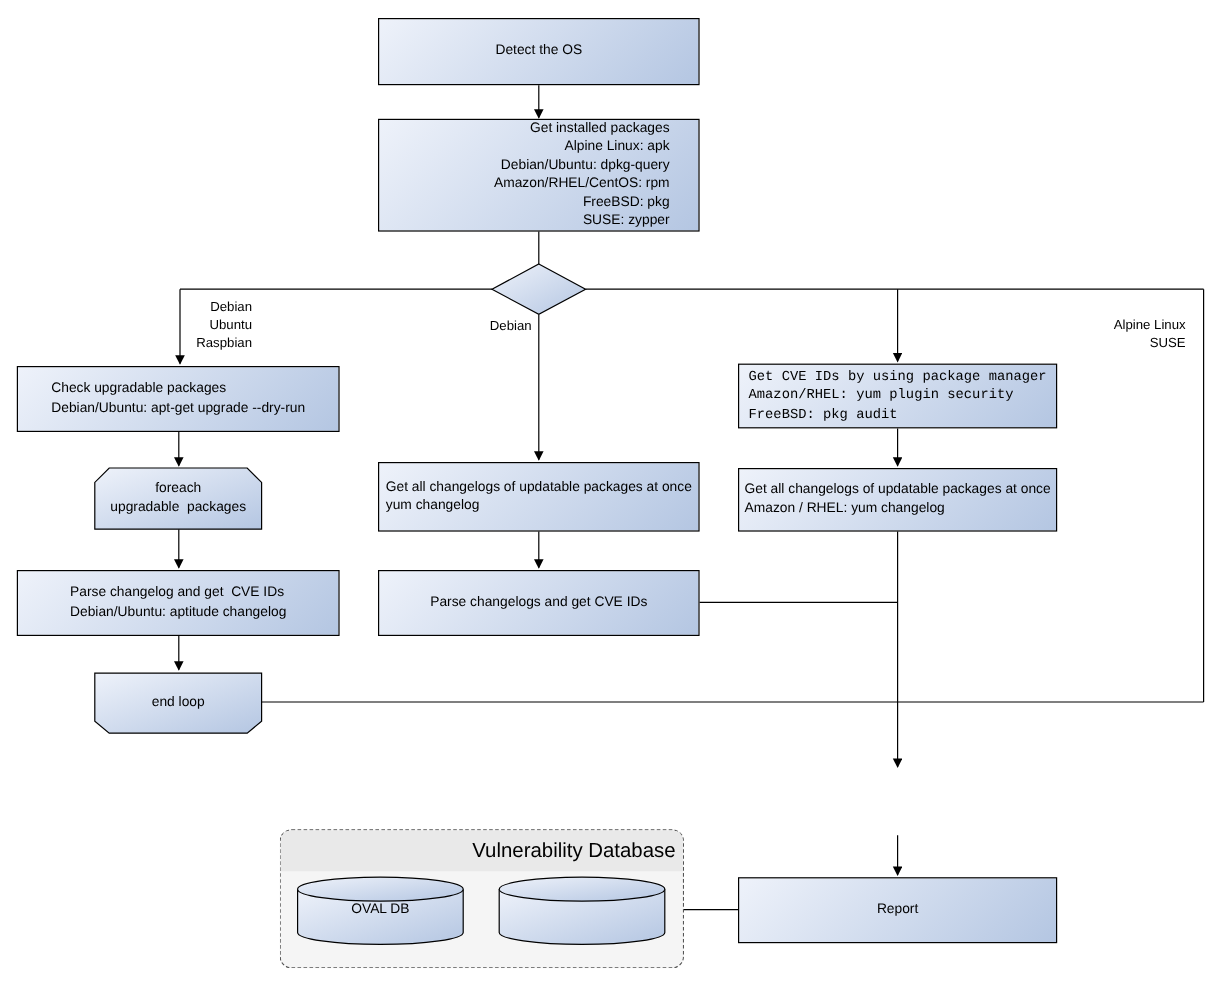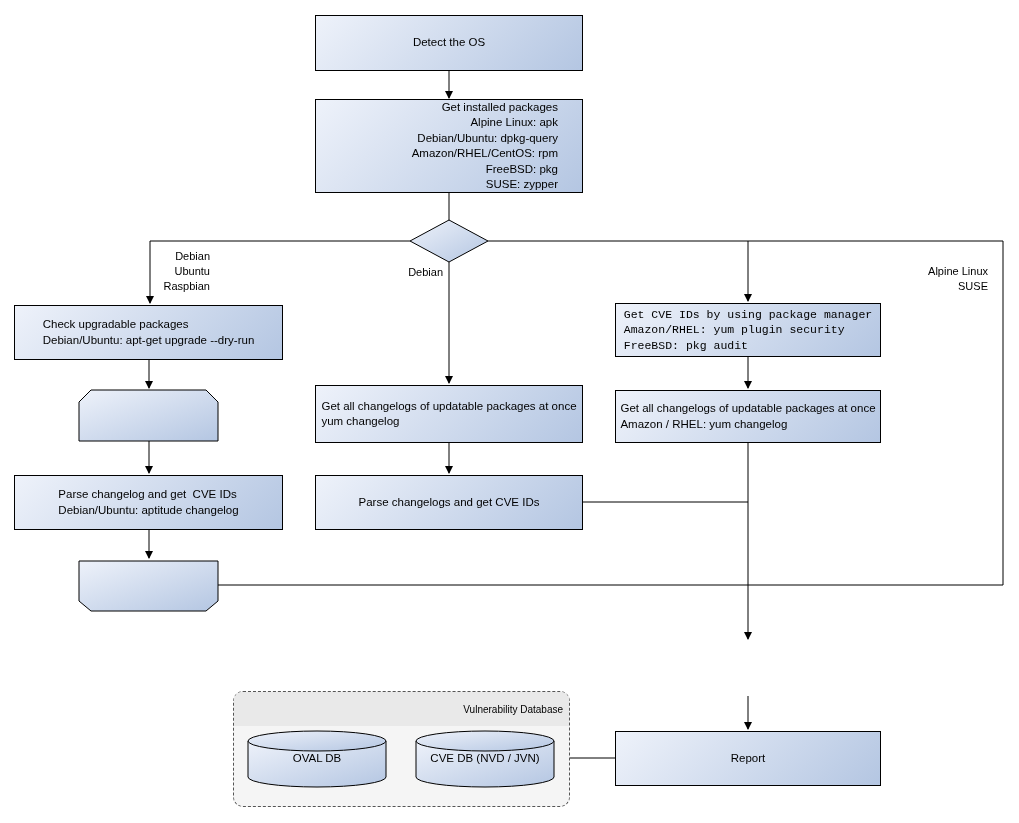--- a/index.html
+++ b/index.html
@@ -69,21 +69,21 @@
   #db-group-header {
     position: absolute;
     left: 0; top: 0; right: 0; height: 24px;
     background: var(--group-header);
     border-radius: 8px 8px 0 0;
     display: flex;
     align-items: center;
     justify-content: flex-end;
     padding: 17px 6px;
     box-sizing: border-box;
-    font-size: 10px;
+    font-size: 17px;
   }
   svg .flow-shape { fill: url(#nodeGrad); stroke: var(--node-border); stroke-width: 1; }
   svg .conn { stroke: var(--connector); stroke-width: 1; fill: none; }
 </style>
 </head>
 <body>
 
 <div id="canvas">
 
   <div id="db-group">
@@ -158,25 +158,27 @@
   <div class="node" style="left:615px; top:303px; width:266px; height:54px;font-family:Liberation Mono, monospace;">Get CVE IDs by using package manager
 Amazon/RHEL: yum plugin security
 FreeBSD: pkg audit</div>
 
   <div class="node" style="left:615px; top:390px; width:266px; height:53px;">Get all changelogs of updatable packages at once
 Amazon / RHEL: yum changelog</div>
 
 
   <div class="node" style="left:615px; top:731px; width:266px; height:55px;">Report</div>
 
+  <div class="shape-text" style="left:79px; top:390px; width:139px; height:51px;">foreach
+upgradable  packages</div>
 
+  <div class="shape-text" style="left:79px; top:561px; width:139px; height:50px;">end loop</div>
 
   <div class="shape-text" style="left:248px; top:731px; width:138px; height:55px;">OVAL DB</div>
 
-  <div class="shape-text" style="left:416px; top:731px; width:138px; height:55px;">CVE DB (NVD / JVN)</div>
 
   <div class="branch-label center" style="left:152px; top:249px; width:58px;">Debian
 Ubuntu
 Raspbian</div>
 
   <div class="branch-label center" style="left:393px; top:265px; width:50px;">Debian</div>
 
 
   <div class="branch-label right" style="left:888px; top:264px; width:100px;">Alpine Linux
 SUSE</div>

